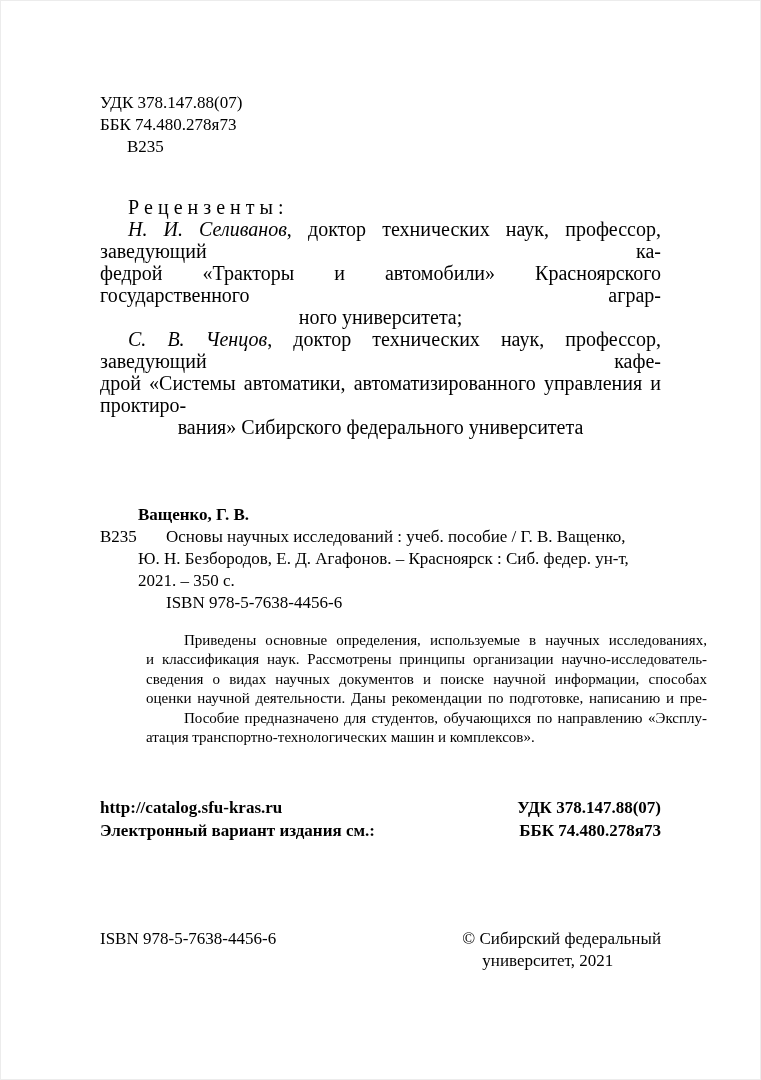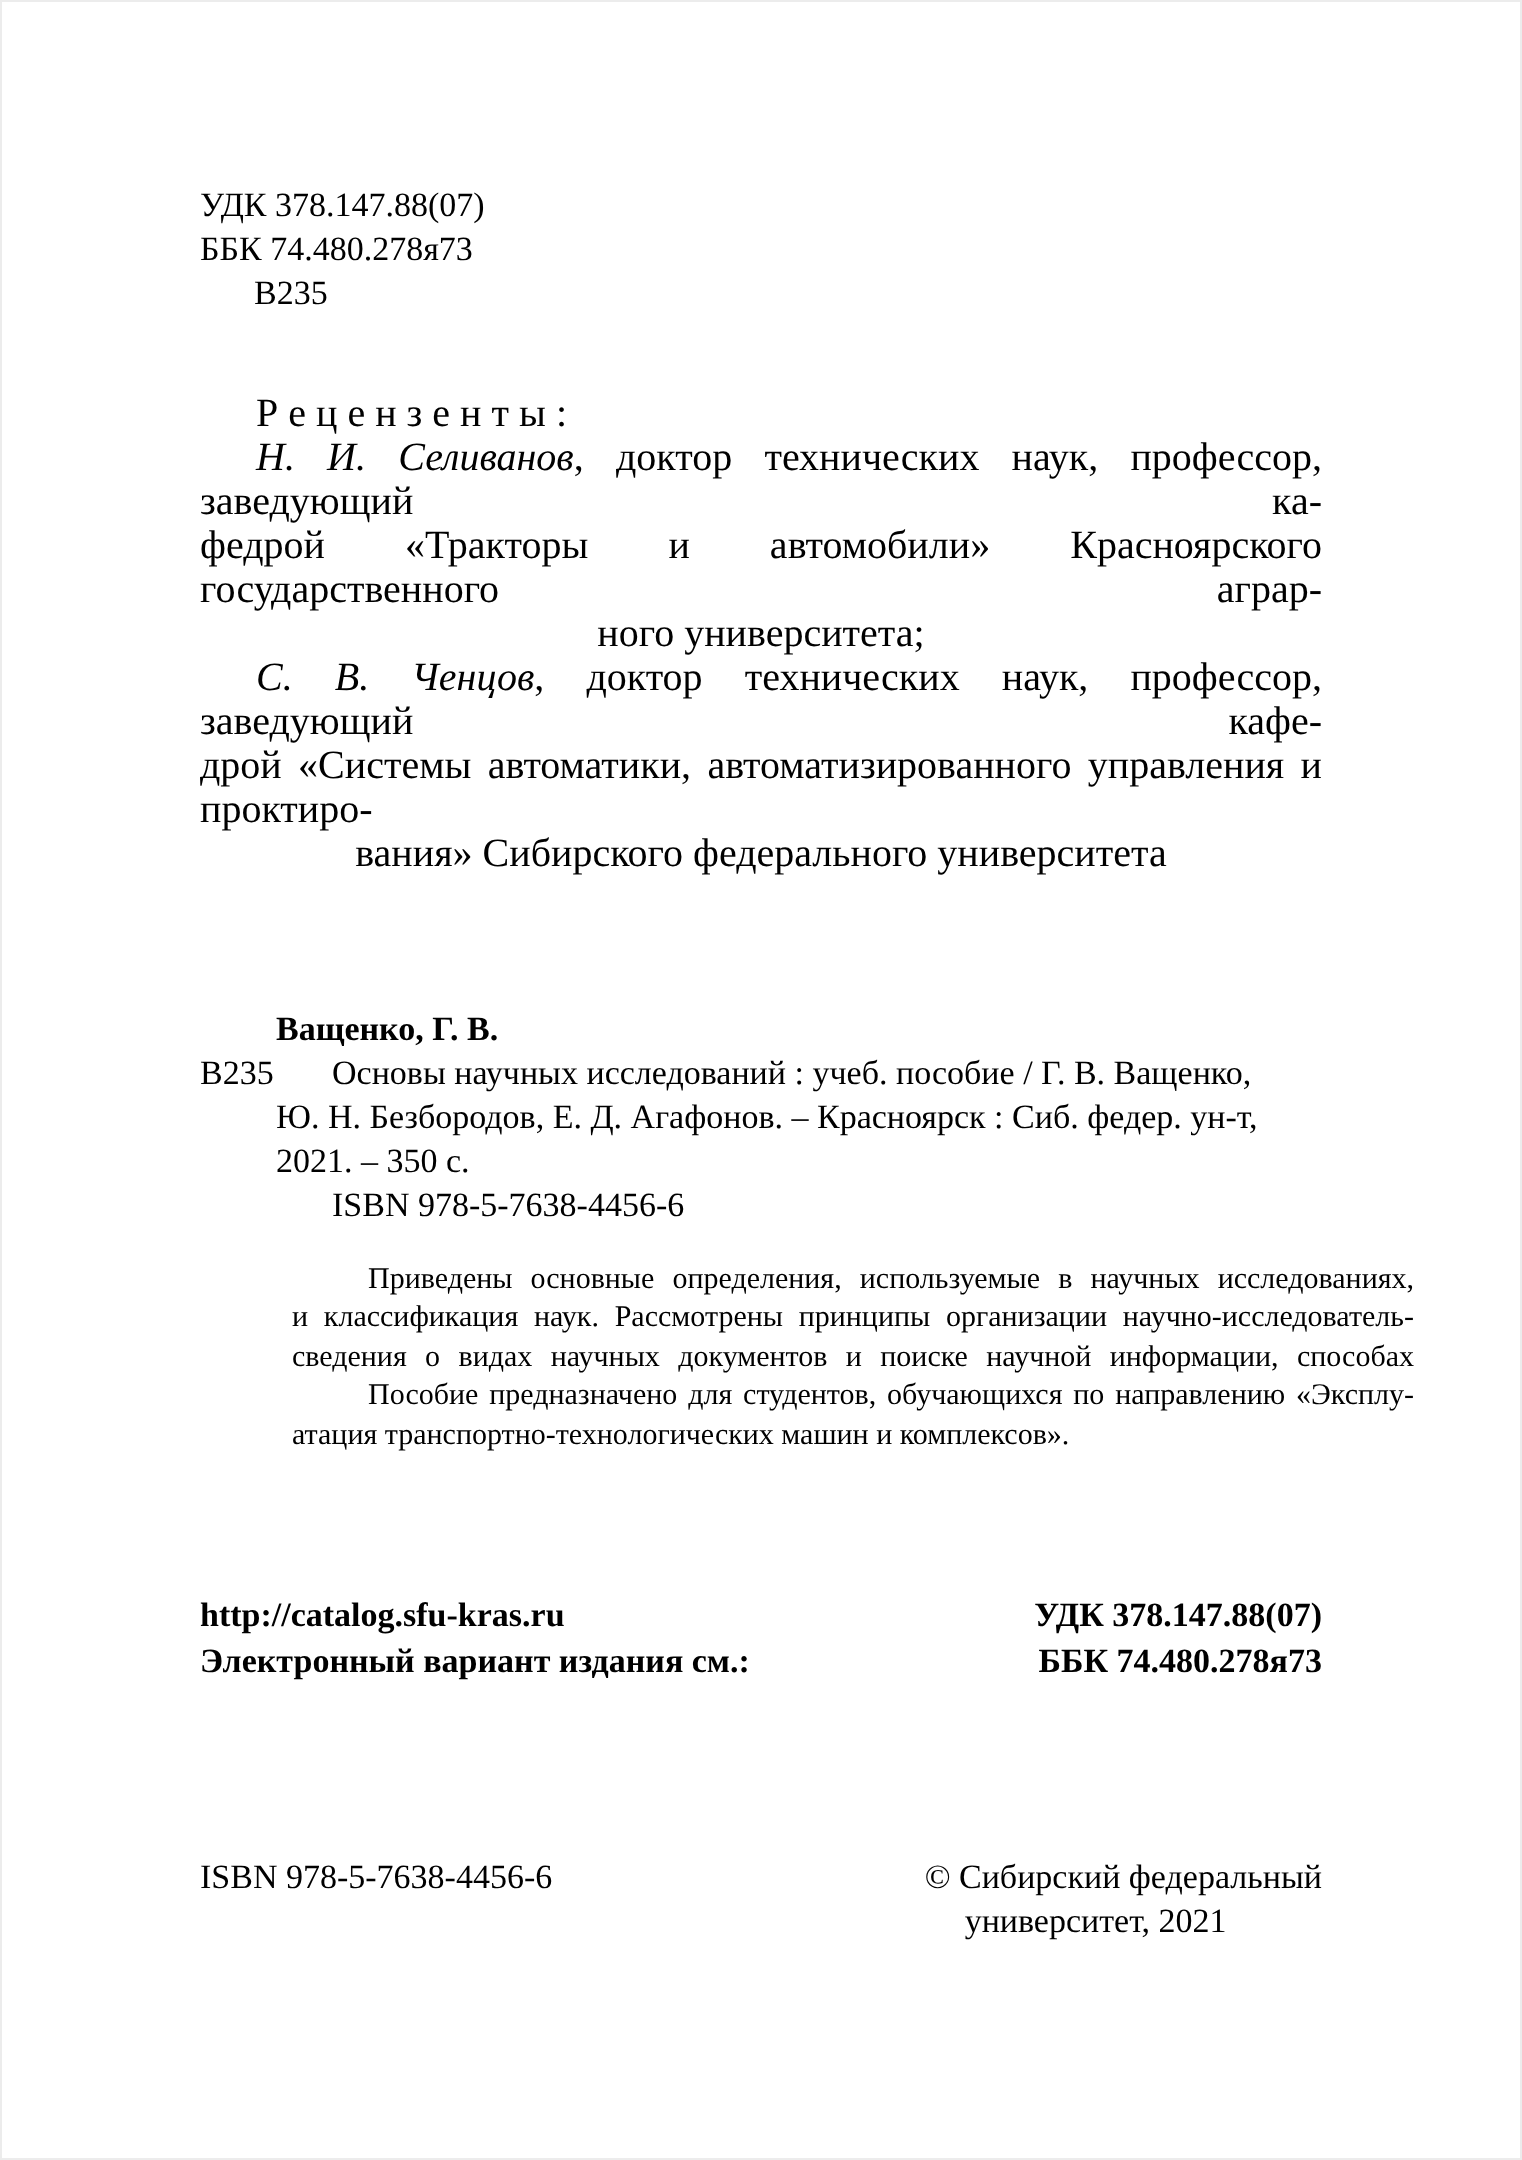--- a/index.html
+++ b/index.html
@@ -103,20 +103,21 @@
     </div>
     <div class="cont">Ю. Н. Безбородов, Е. Д. Агафонов. – Красноярск : Сиб. федер. ун-т,</div>
     <div class="cont">2021. – 350 с.</div>
     <div class="isbn">ISBN 978-5-7638-4456-6</div>
   </div>
 
   <div class="abs annotation">
     <div class="aline just first">Приведены основные определения, используемые в научных исследованиях,</div>
     <div class="aline just">и классификация наук. Рассмотрены принципы организации научно-исследователь-</div>
     <div class="aline just">сведения о видах научных документов и поиске научной информации, способах</div>
+    <div class="aline just">оценки научной деятельности. Даны рекомендации по подготовке, написанию и пре-</div>
     <div class="aline just first">Пособие предназначено для студентов, обучающихся по направлению «Эксплу-</div>
     <div class="aline">атация транспортно-технологических машин и комплексов».</div>
   </div>
 
   <div class="abs electronic">
     <div class="left">
       <div>http://catalog.sfu-kras.ru</div>
       <div>Электронный вариант издания см.:</div>
     </div>
     <div class="right">

